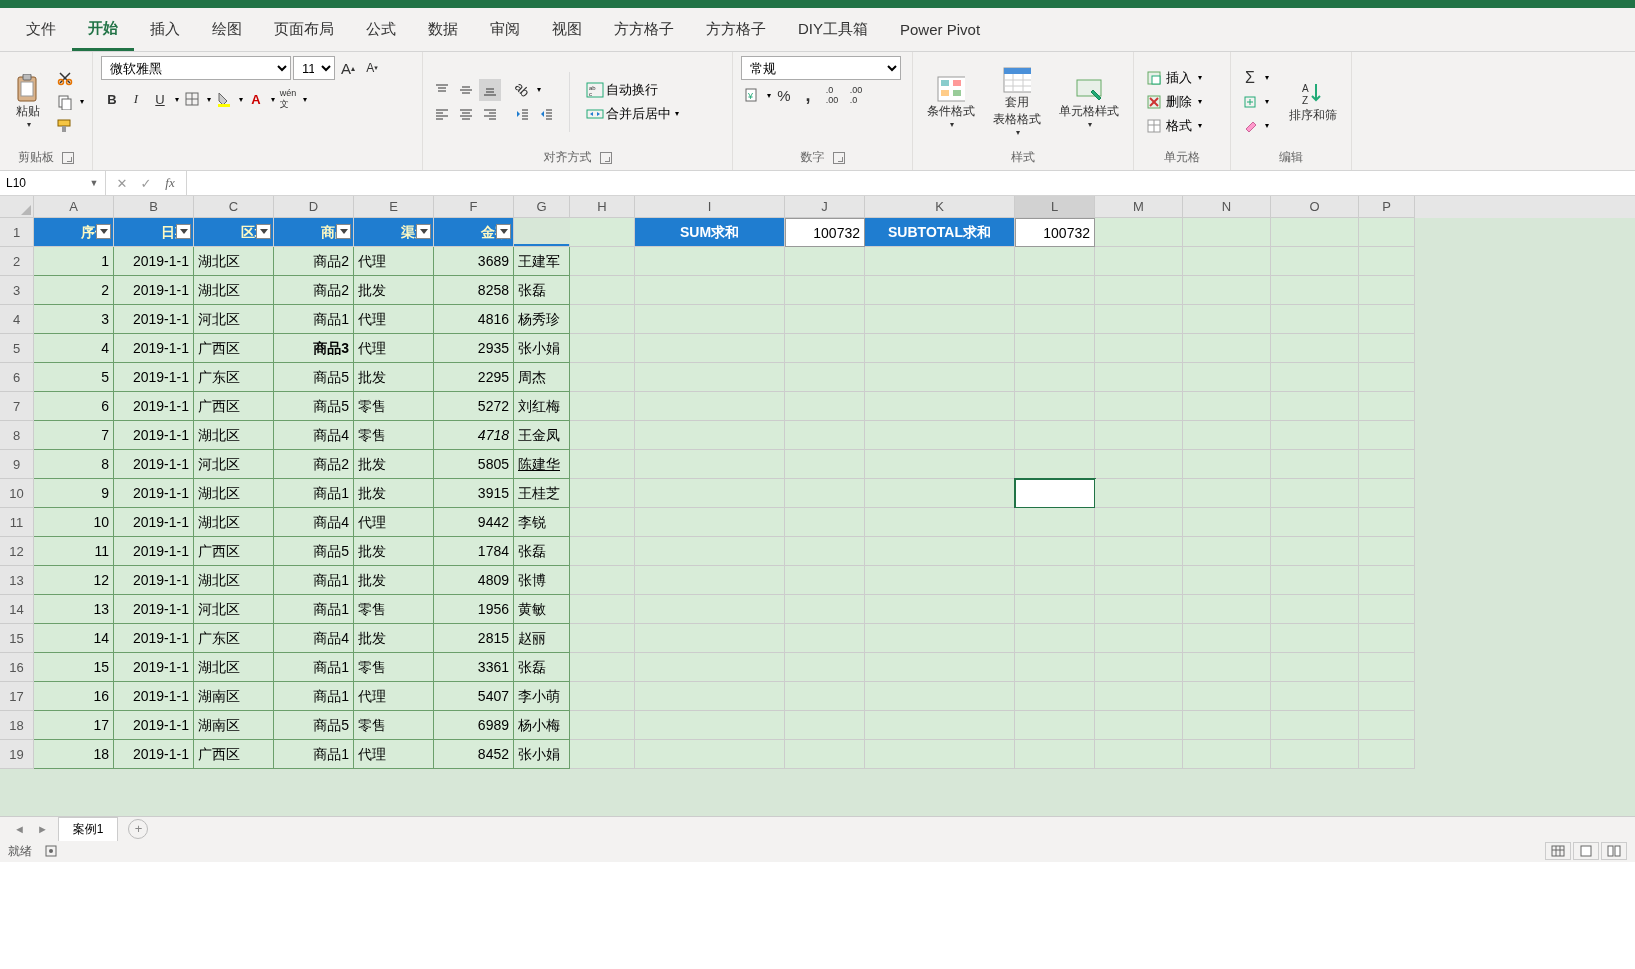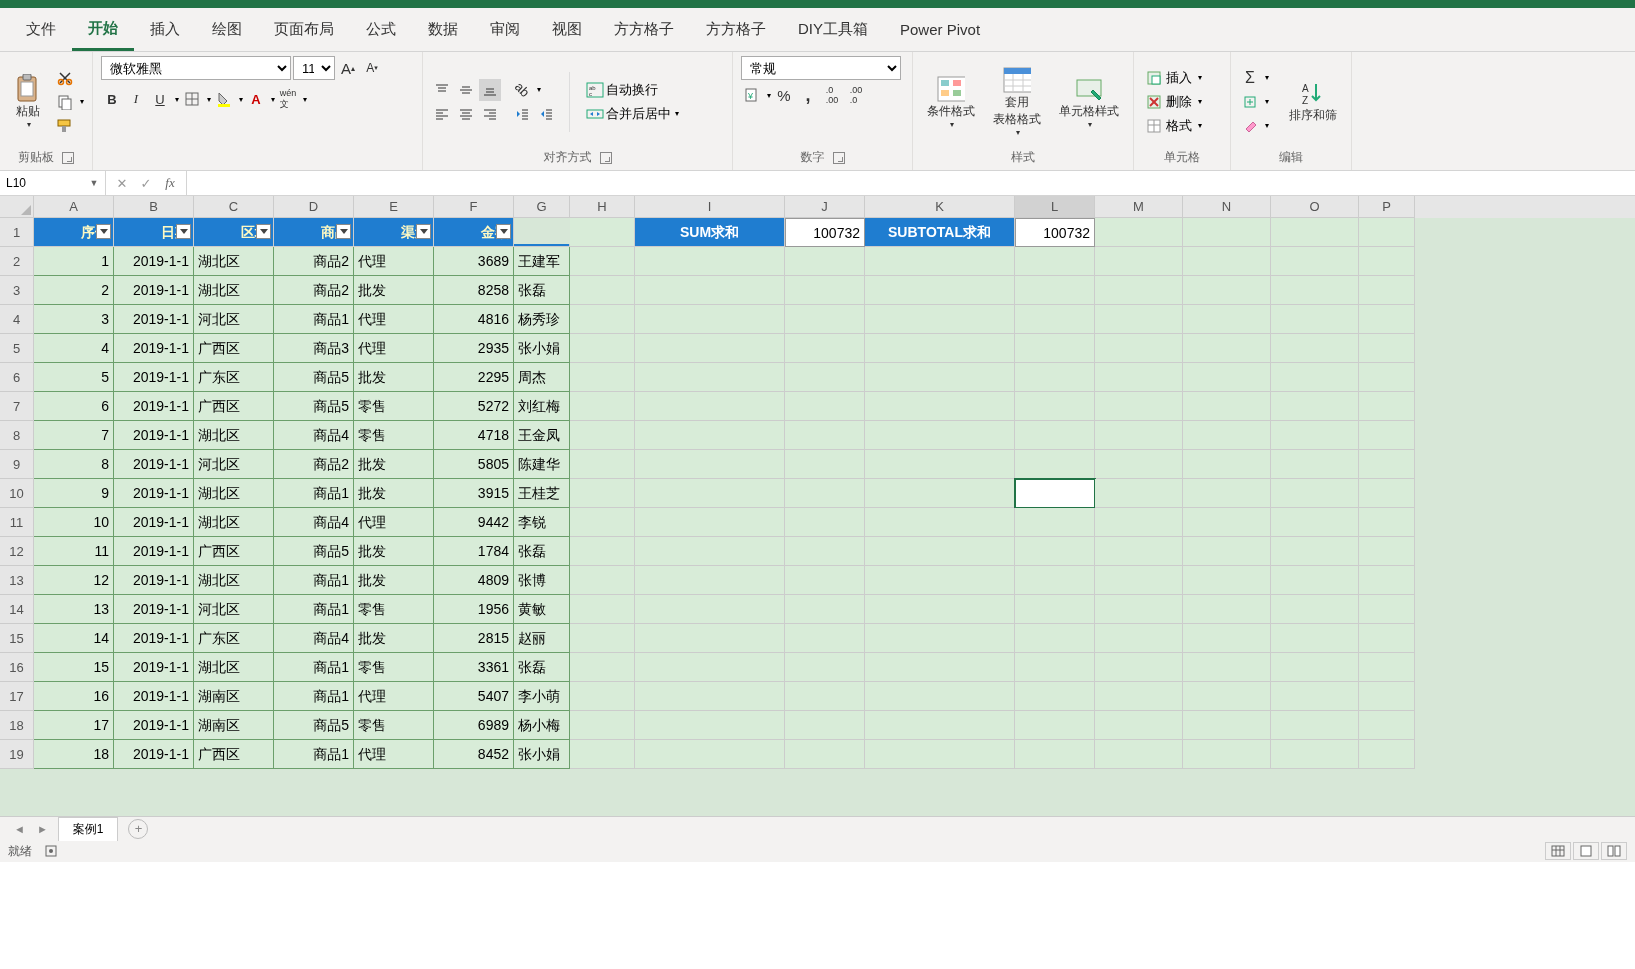--- a/index.html
+++ b/index.html
@@ -560,21 +560,21 @@
         <div class="cell bg-pale" style="width: 88px;"></div>
         <div class="cell bg-pale" style="width: 88px;"></div>
         <div class="cell bg-pale" style="width: 88px;"></div>
         <div class="cell bg-pale" style="width: 56px;"></div>
       </div>
       <div class="gridrow">
         <div class="rowhead">5</div>
         <div class="cell tbldata r" style="width: 80px;">4</div>
         <div class="cell tbldata r" style="width: 80px;">2019-1-1</div>
         <div class="cell tbldata l" style="width: 80px;">广西区</div>
-        <div class="cell tbldata r" style="width: 80px;">商品3</div>
+        <div class="cell tbldata r" style="width: 80px; font-weight: bold;">商品3</div>
         <div class="cell tbldata l" style="width: 80px;">代理</div>
         <div class="cell tbldata r" style="width: 80px;">2935</div>
         <div class="cell tbldata l" style="width: 56px;">张小娟</div>
         <div class="cell bg-pale" style="width: 65px;"></div>
         <div class="cell bg-pale" style="width: 150px;"></div>
         <div class="cell bg-pale" style="width: 80px;"></div>
         <div class="cell bg-pale" style="width: 150px;"></div>
         <div class="cell bg-pale" style="width: 80px;"></div>
         <div class="cell bg-pale" style="width: 88px;"></div>
         <div class="cell bg-pale" style="width: 88px;"></div>
@@ -619,41 +619,41 @@
         <div class="cell bg-pale" style="width: 88px;"></div>
         <div class="cell bg-pale" style="width: 56px;"></div>
       </div>
       <div class="gridrow">
         <div class="rowhead">8</div>
         <div class="cell tbldata r" style="width: 80px;">7</div>
         <div class="cell tbldata r" style="width: 80px;">2019-1-1</div>
         <div class="cell tbldata l" style="width: 80px;">湖北区</div>
         <div class="cell tbldata r" style="width: 80px;">商品4</div>
         <div class="cell tbldata l" style="width: 80px;">零售</div>
-        <div class="cell tbldata r" style="width: 80px;">4718</div>
+        <div class="cell tbldata r" style="width: 80px; font-style: italic;">4718</div>
         <div class="cell tbldata l" style="width: 56px;">王金凤</div>
         <div class="cell bg-pale" style="width: 65px;"></div>
         <div class="cell bg-pale" style="width: 150px;"></div>
         <div class="cell bg-pale" style="width: 80px;"></div>
         <div class="cell bg-pale" style="width: 150px;"></div>
         <div class="cell bg-pale" style="width: 80px;"></div>
         <div class="cell bg-pale" style="width: 88px;"></div>
         <div class="cell bg-pale" style="width: 88px;"></div>
         <div class="cell bg-pale" style="width: 88px;"></div>
         <div class="cell bg-pale" style="width: 56px;"></div>
       </div>
       <div class="gridrow">
         <div class="rowhead">9</div>
         <div class="cell tbldata r" style="width: 80px;">8</div>
         <div class="cell tbldata r" style="width: 80px;">2019-1-1</div>
         <div class="cell tbldata l" style="width: 80px;">河北区</div>
         <div class="cell tbldata r" style="width: 80px;">商品2</div>
         <div class="cell tbldata l" style="width: 80px;">批发</div>
         <div class="cell tbldata r" style="width: 80px;">5805</div>
-        <div class="cell tbldata l" style="width: 56px;">陈建华</div>
+        <div class="cell tbldata l" style="width: 56px; text-decoration: underline;">陈建华</div>
         <div class="cell bg-pale" style="width: 65px;"></div>
         <div class="cell bg-pale" style="width: 150px;"></div>
         <div class="cell bg-pale" style="width: 80px;"></div>
         <div class="cell bg-pale" style="width: 150px;"></div>
         <div class="cell bg-pale" style="width: 80px;"></div>
         <div class="cell bg-pale" style="width: 88px;"></div>
         <div class="cell bg-pale" style="width: 88px;"></div>
         <div class="cell bg-pale" style="width: 88px;"></div>
         <div class="cell bg-pale" style="width: 56px;"></div>
       </div>

